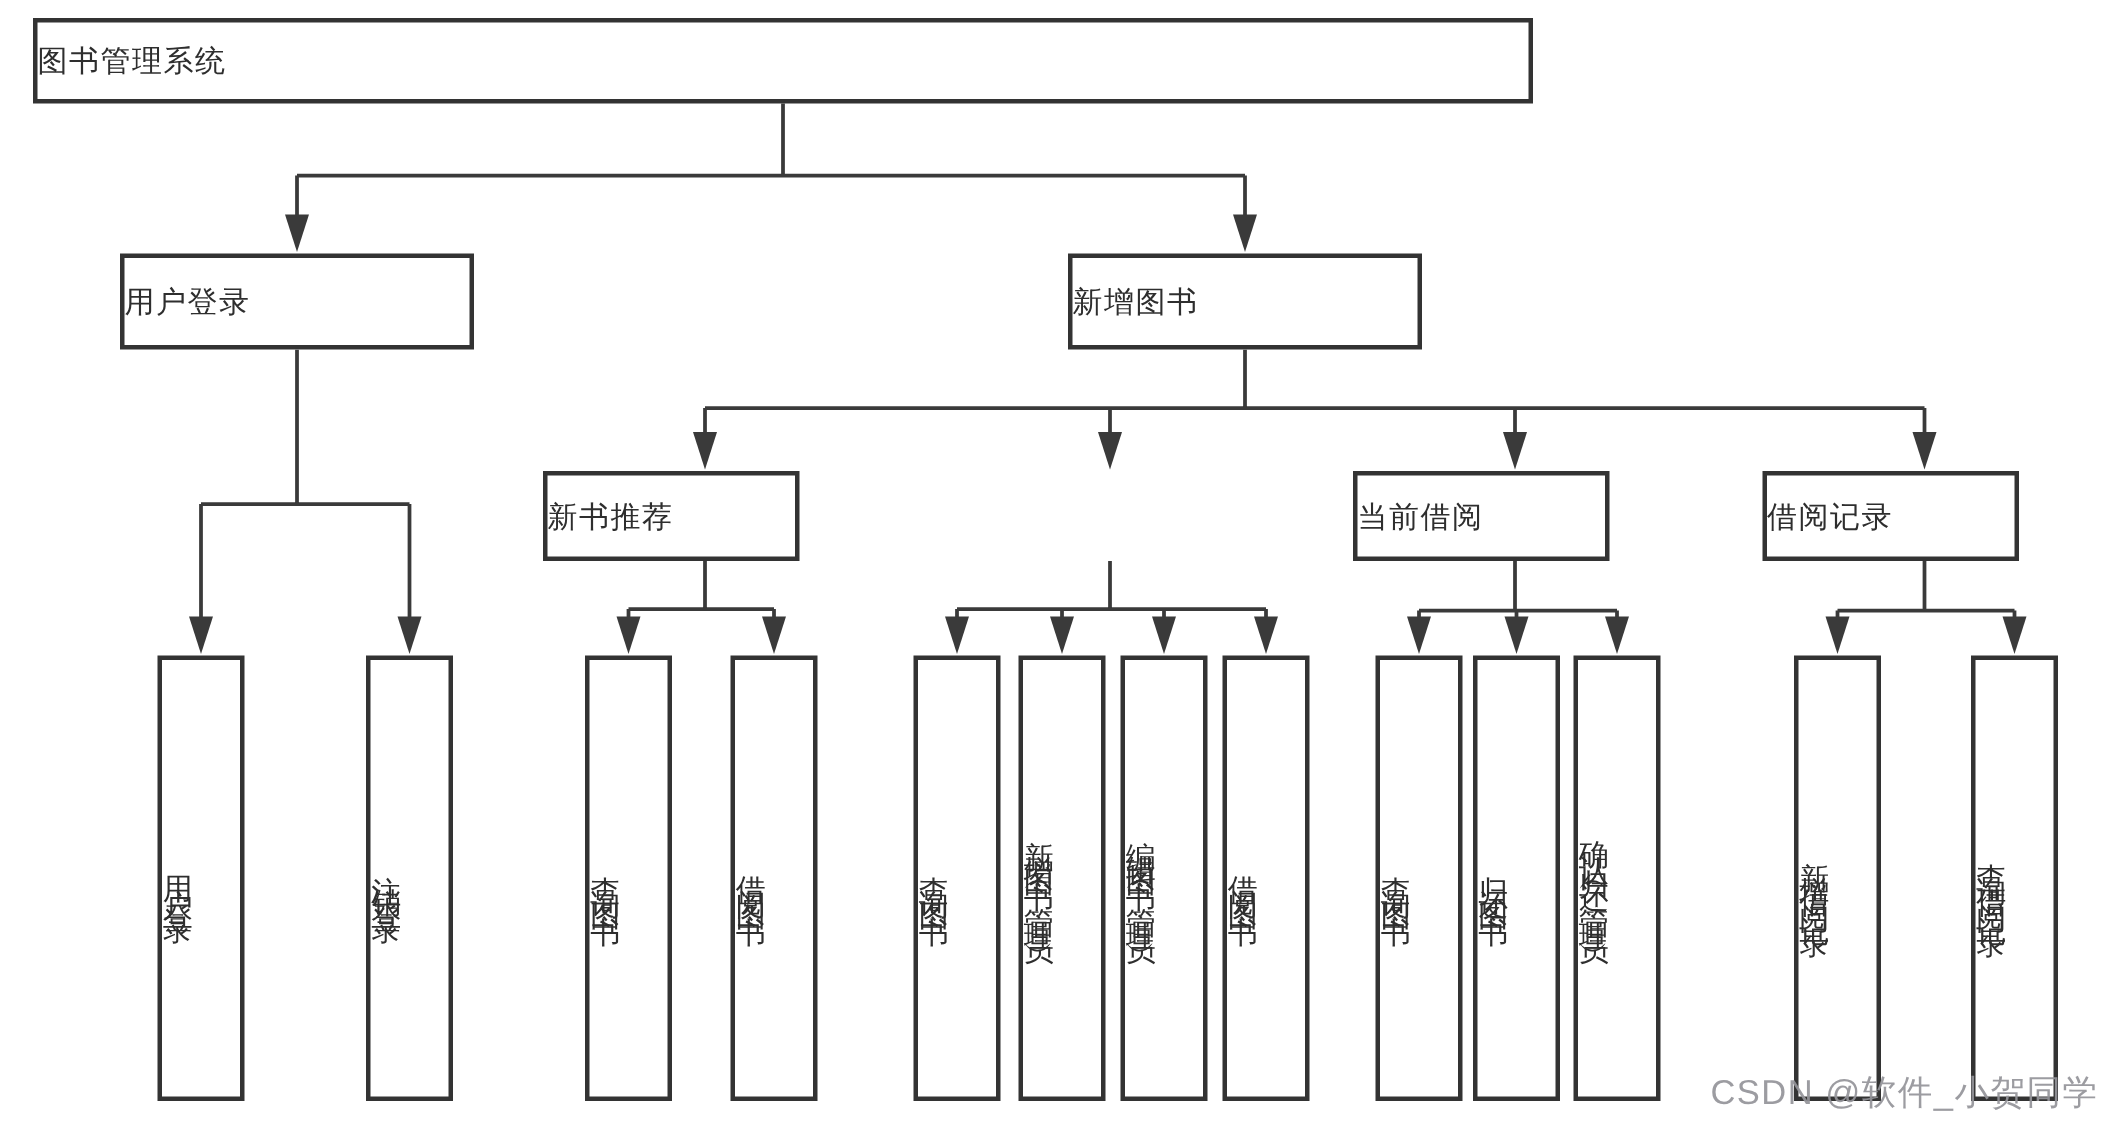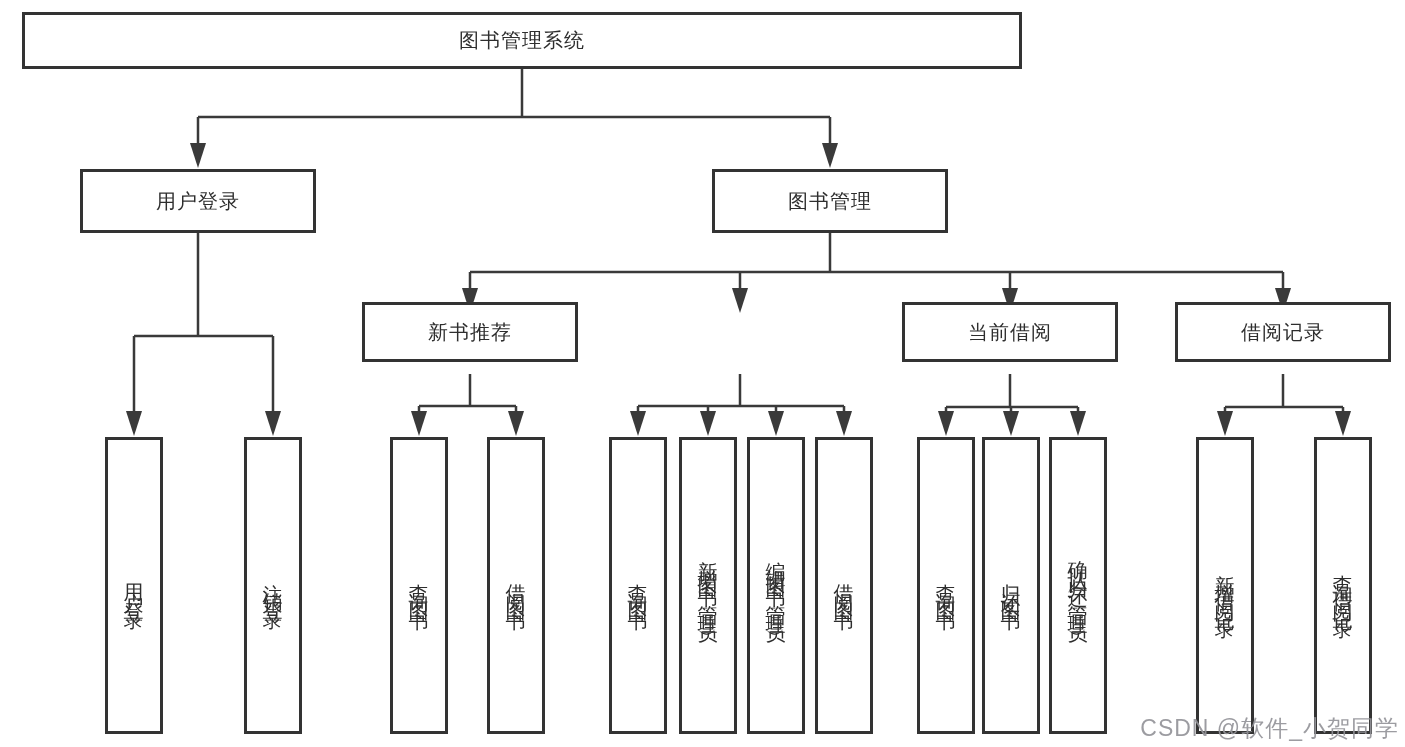--- a/index.html
+++ b/index.html
@@ -21,31 +21,31 @@
     width: 1405px; height: 747px;
     pointer-events: none;
   }
   .box {
     position: absolute;
     box-sizing: border-box;
     border: 3px solid #333333;
     background: #ffffff;
     display: flex;
     align-items: center;
-    justify-content: center;
+    justify-content: flex-start;
     color: #2e2e2e;
   }
   .hlabel {
     font-size: 20px;
     letter-spacing: 1px;
     white-space: nowrap;
   }
   .root  { left: 22px;  top: 12px;  width: 1000px; height: 57px; }
   .lvl2  { width: 236px; height: 64px; top: 169px; }
-  .lvl3  { width: 216px; height: 60px; top: 302px; font-family: Liberation Mono, monospace; }
+  .lvl3  { width: 171px; height: 60px; top: 314px; font-family: Liberation Mono, monospace; }
   .leaf  { width: 58px;  height: 297px; top: 437px; border-width: 3px; }
   .vlabel {
     writing-mode: vertical-rl;
     font-size: 20px;
     letter-spacing: 9px;
     line-height: 1;
     white-space: nowrap;
   }
   .watermark {
     position: absolute;
@@ -97,21 +97,21 @@
   </svg>
 
   <div class="box root">
     <span class="hlabel">图书管理系统</span>
   </div>
 
   <div class="box lvl2" style="left:80px">
     <span class="hlabel">用户登录</span>
   </div>
   <div class="box lvl2" style="left:712px">
-    <span class="hlabel">图书管理</span>
+    <span class="hlabel">新增图书</span>
   </div>
 
   <div class="box lvl3" style="left:362px">
     <span class="hlabel">新书推荐</span>
   </div>
   <div class="box lvl3" style="left:1175px">
     <span class="hlabel">借阅记录</span>
   </div>
   <div class="box lvl3" style="left:902px">
     <span class="hlabel">当前借阅</span>

